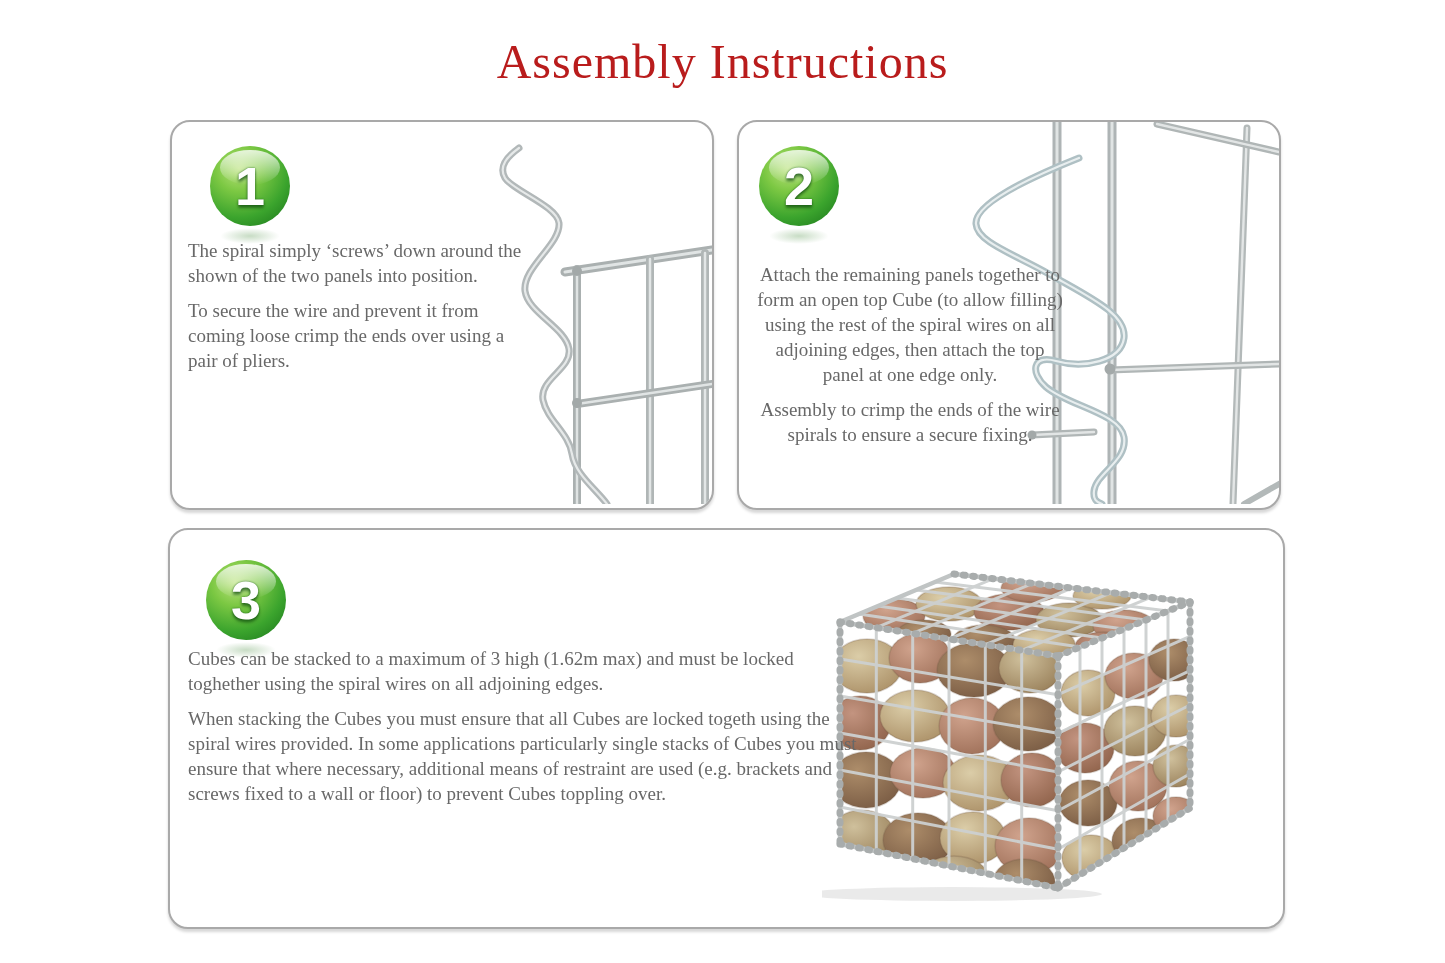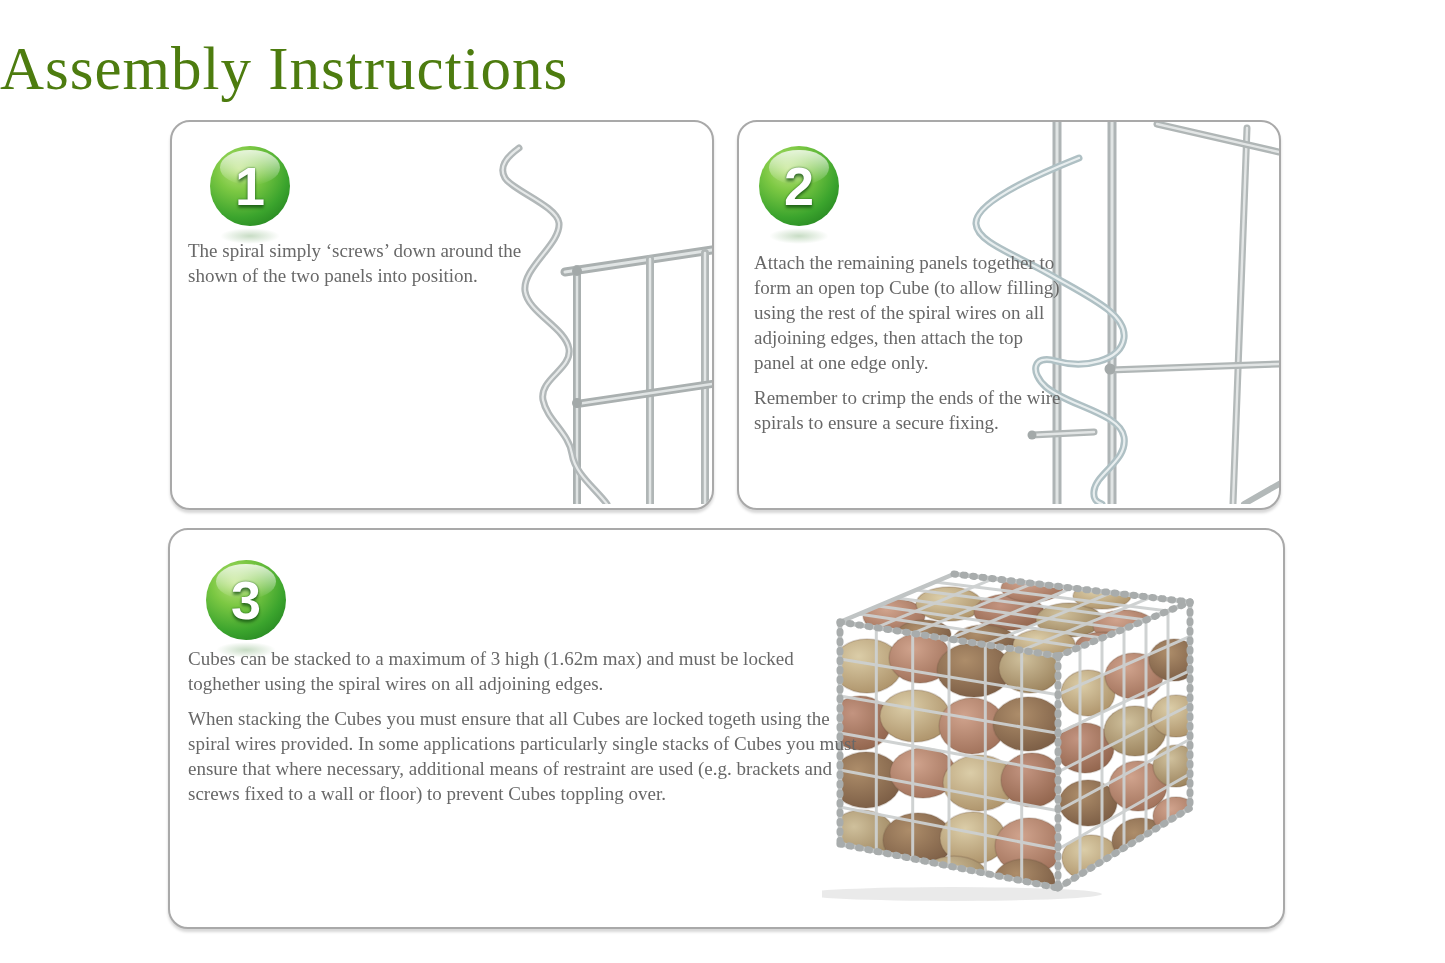--- a/index.html
+++ b/index.html
@@ -1,22 +1,22 @@
 <!DOCTYPE html>
 <html><head>
 <meta charset="utf-8">
 <style>
   html,body{margin:0;padding:0;background:#ffffff;}
   .page{
     position:relative;width:1445px;height:963px;background:#fff;overflow:hidden;
     font-family:"Liberation Serif", serif;
   }
   .title{
-    position:absolute;top:34px;left:0;width:100%;margin:0;
-    font-size:61px;font-weight:400;color:#4d7c0f;letter-spacing:1px;
+    position:absolute;top:34px;left:0;width:100%;text-align:center;margin:0;
+    font-size:48px;font-weight:400;color:#b91c1c;letter-spacing:1px;
     font-family:"Liberation Serif", serif;
   }
   .panel{
     position:absolute;background:#fff;border:2px solid #a9a9a9;border-radius:20px;
     box-shadow:0 3px 3px rgba(0,0,0,0.16);overflow:hidden;
   }
   .panel-1{left:170px;top:120px;width:540px;height:386px;}
   .panel-2{left:737px;top:120px;width:540px;height:386px;}
   .panel-3{left:168px;top:528px;width:1113px;height:397px;}
   .badge{
@@ -39,40 +39,41 @@
   }
   .badge-1{left:38px;top:24px;}
   .badge-2{left:20px;top:24px;}
   .badge-3{left:36px;top:30px;}
   .step-text{position:absolute;z-index:2;}
   .step-text p{
     margin:0 0 10px 0;font-size:19px;line-height:25px;color:#686868;
     font-family:"Liberation Serif", serif;
   }
   .text-1{left:16px;top:116px;width:334px;}
-  .text-2{left:15px;top:128px;width:312px;}
+  .text-2{left:15px;top:140px;width:312px;text-align:center;}
   .text-3{left:18px;top:116px;width:672px;}
   .photo{position:absolute;z-index:1;}
   .photo-1{right:0;top:0;width:250px;height:382px;}
   .photo-2{right:0;top:0;width:335px;height:382px;}
   .photo-3{left:652px;top:28px;width:392px;height:344px;}
 </style>
 </head>
 <body>
 
 <div class="page">
 
   <h1 class="title">Assembly Instructions</h1>
 
   <section class="panel panel-1">
     <div class="badge badge-1">
       <span>1</span>
     </div>
     <div class="step-text text-1">
       <p>The spiral simply ‘screws’ down around the shown of the two panels into position.</p>
+      <p>To secure the wire and prevent it from coming loose crimp the ends over using a pair of pliers.</p>
     </div>
     <svg class="photo photo-1" viewBox="0 0 250 382" aria-hidden="true">
 
       <g stroke-linecap="round" fill="none">
         <path d="M103,150 L250,128" stroke="#aab0b0" stroke-width="9"></path>
         <path d="M103,150 L250,128" stroke="#e0e4e4" stroke-width="3"></path>
         <path d="M115,147 V382" stroke="#aab0b0" stroke-width="8"></path>
         <path d="M115,147 V382" stroke="#dfe3e3" stroke-width="2.5"></path>
         <path d="M188,137 V382" stroke="#b0b6b6" stroke-width="8"></path>
         <path d="M188,137 V382" stroke="#e2e6e6" stroke-width="2.5"></path>
@@ -90,21 +91,21 @@
       </g>
     </svg>
   </section>
 
   <section class="panel panel-2">
     <div class="badge badge-2">
       <span>2</span>
     </div>
     <div class="step-text text-2">
       <p>Attach the remaining panels together to form an open top Cube (to allow filling) using the rest of the spiral wires on all adjoining edges, then attach the top panel at one edge only.</p>
-      <p>Remember to crimp the ends of the wire spirals to ensure a secure fixing.</p>
+      <p>Assembly to crimp the ends of the wire spirals to ensure a secure fixing.</p>
     </div>
     <svg class="photo photo-2" viewBox="0 0 335 382" aria-hidden="true">
       <g stroke-linecap="round" fill="none">
 
         <path d="M113,0 V382" stroke="#aeb4b5" stroke-width="9"></path>
         <path d="M113,0 V382" stroke="#e0e4e4" stroke-width="3"></path>
         <path d="M168,0 V382" stroke="#aeb4b5" stroke-width="9"></path>
         <path d="M168,0 V382" stroke="#e0e4e4" stroke-width="3"></path>
         <path d="M303,6 L289,382" stroke="#b3b9b9" stroke-width="7"></path>
         <path d="M303,6 L289,382" stroke="#e3e6e6" stroke-width="2.4"></path>

